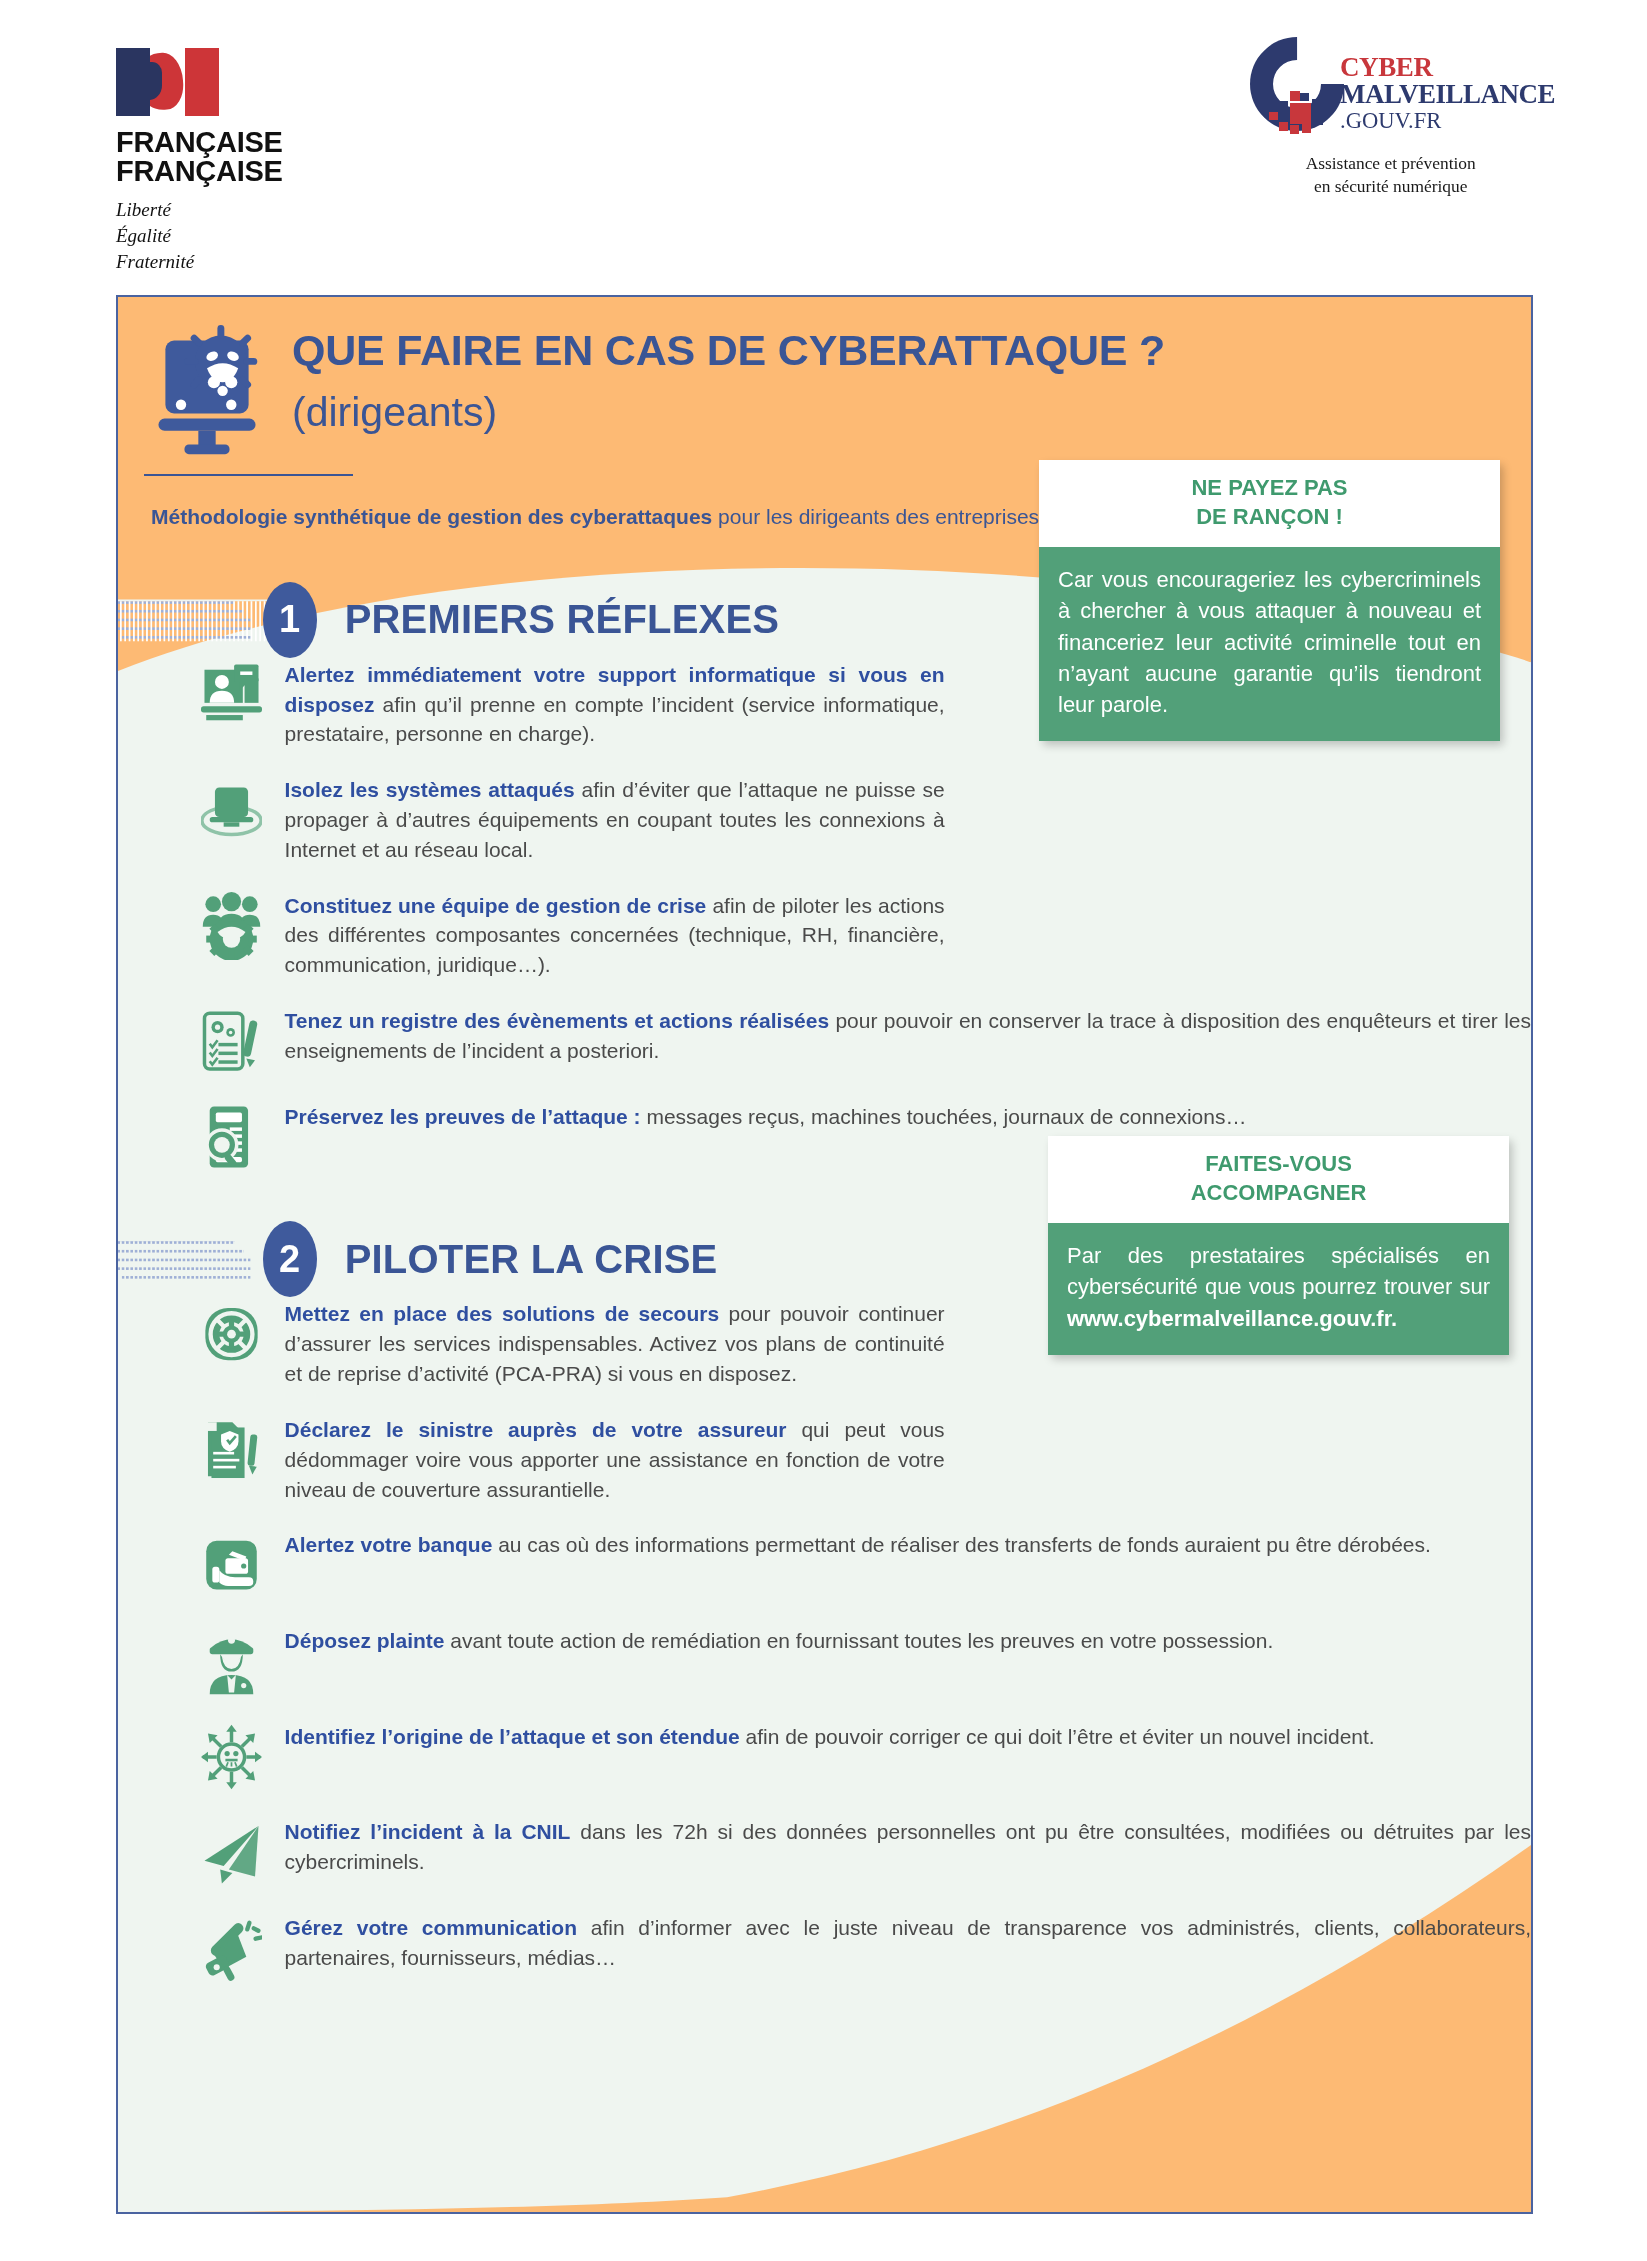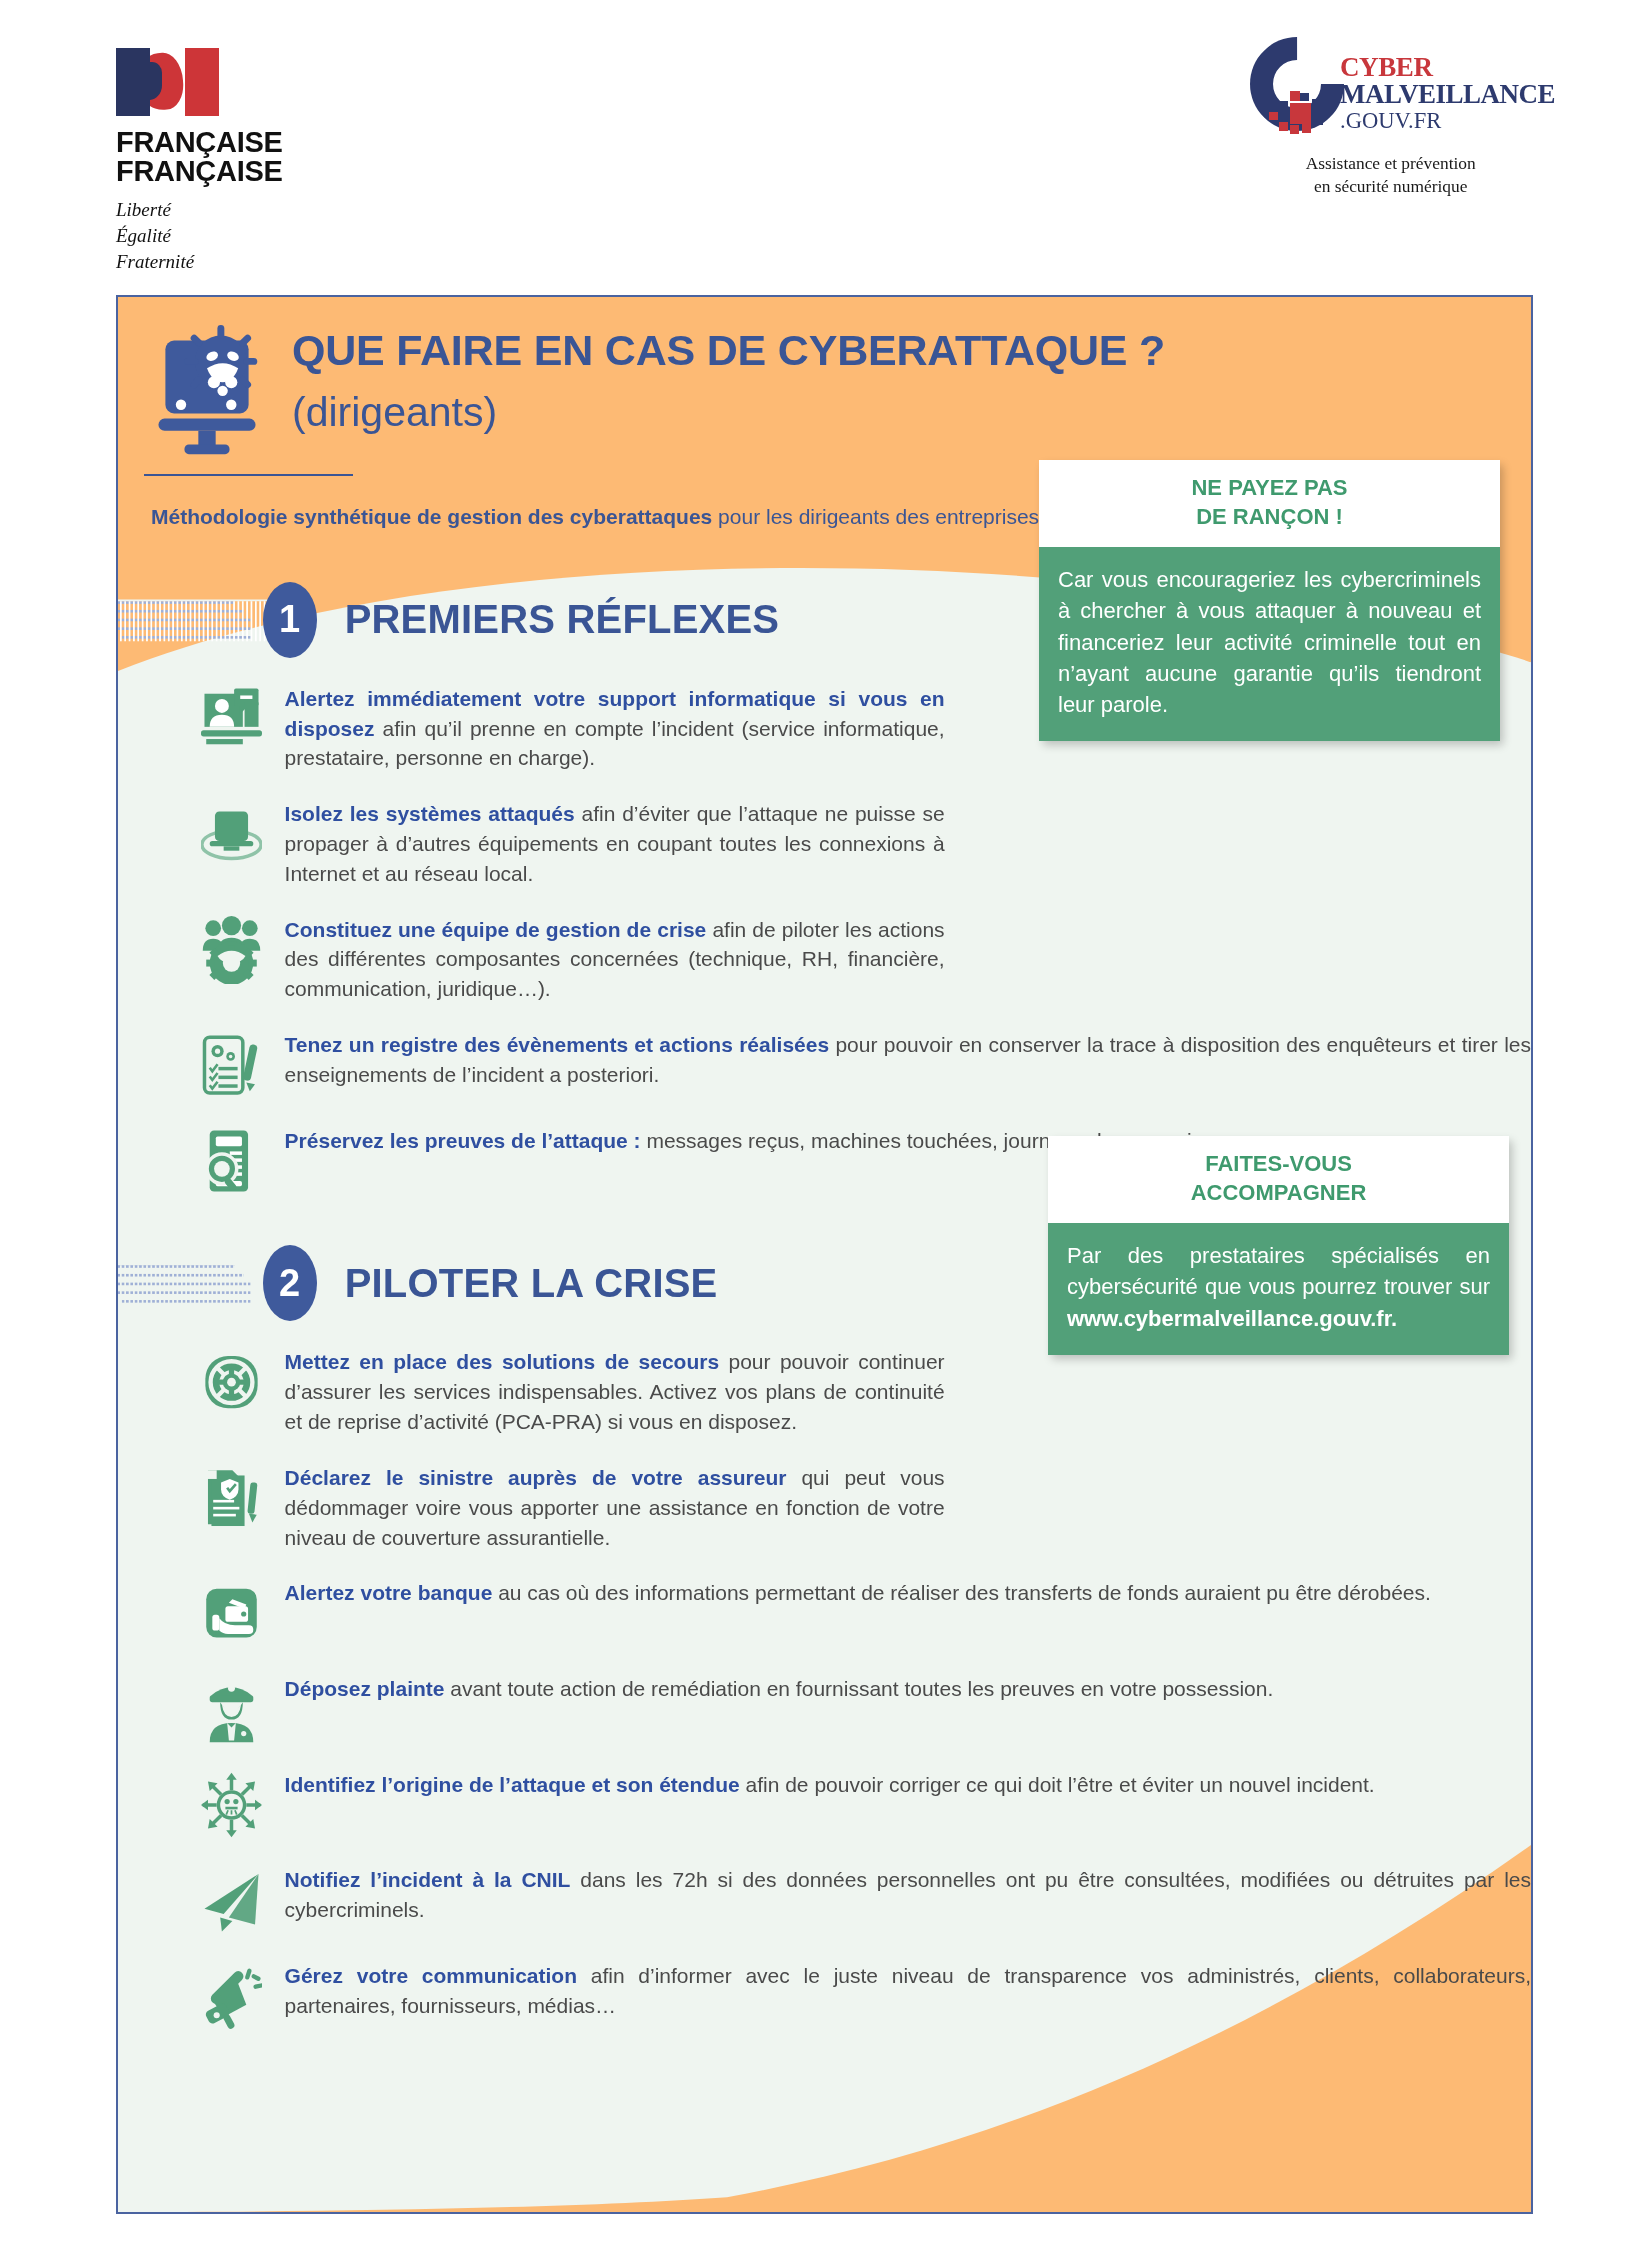--- a/index.html
+++ b/index.html
@@ -106,21 +106,21 @@
     display:flex; align-items:center; justify-content:center;
     font-weight:bold; font-size:38px; flex:0 0 54px;
     margin-left:-5.2px;
   }
   .sect-title {
     margin-left:28px; font-weight:bold; font-size:40px; color:#3a5595;
     letter-spacing:0.2px;
   }
 
   
-  .items { position:relative; margin-top:26px; }
+  .items { position:relative; margin-top:2px; }
   .item { position:relative; display:flex; align-items:flex-start; margin:0 0 26px 0; padding-left:83px; }
   .item .ic { flex:0 0 61px; width:61px; height:68px; margin-right:22.6px; margin-top:1.7px; }
   .item .txt {
     font-size:21px; line-height:1.42; color:#4a4a4a;
     text-align:justify;
   }
   .item .txt b { color:#2f4fa0; font-weight:bold; }
   .narrow .txt { max-width:660px; }
   .wide .txt { max-width:1251px; }
 

